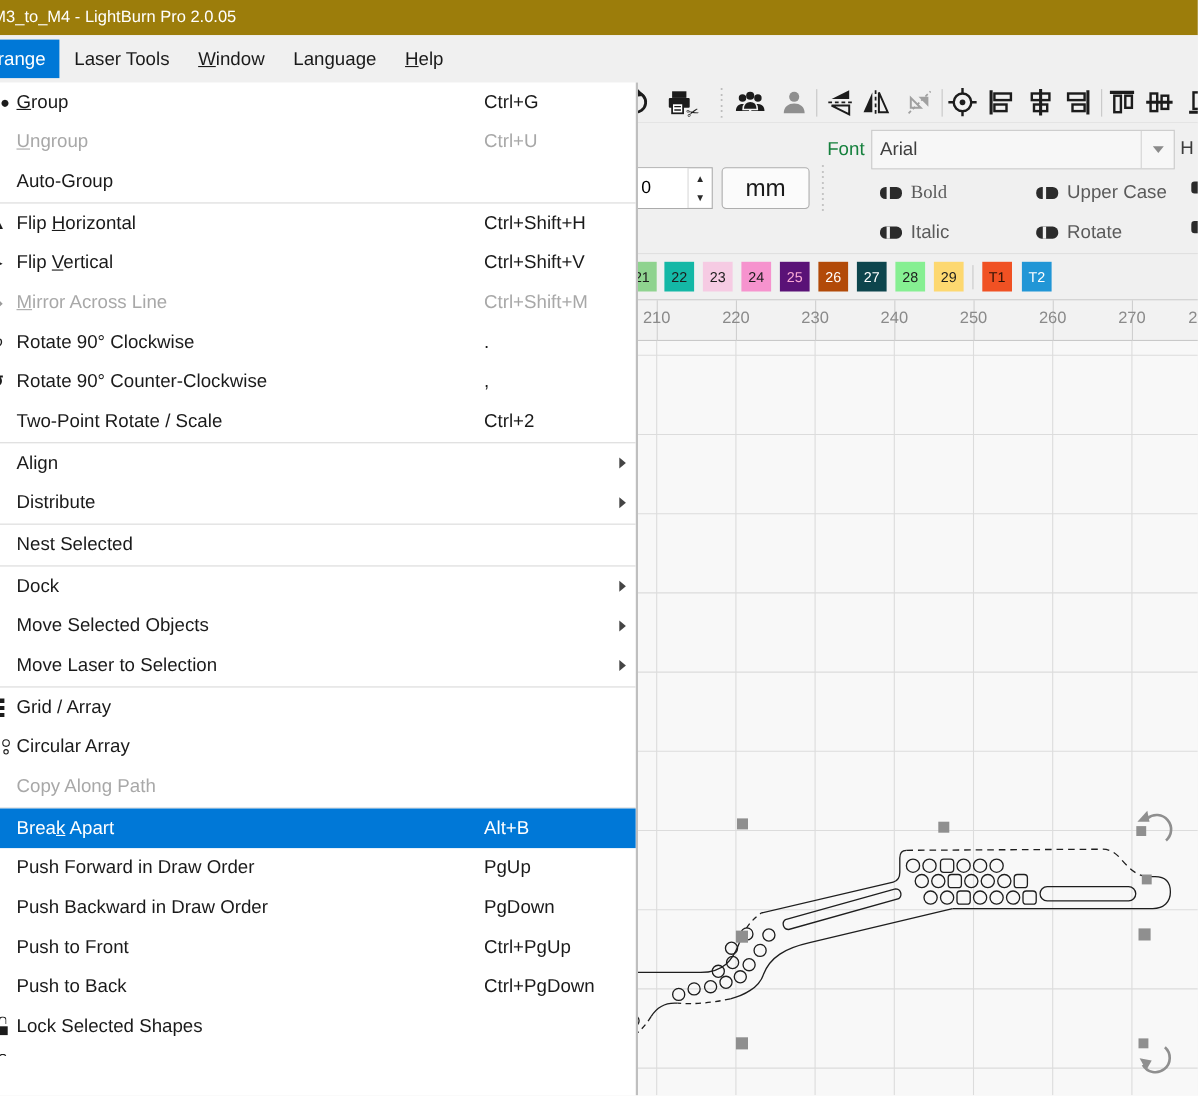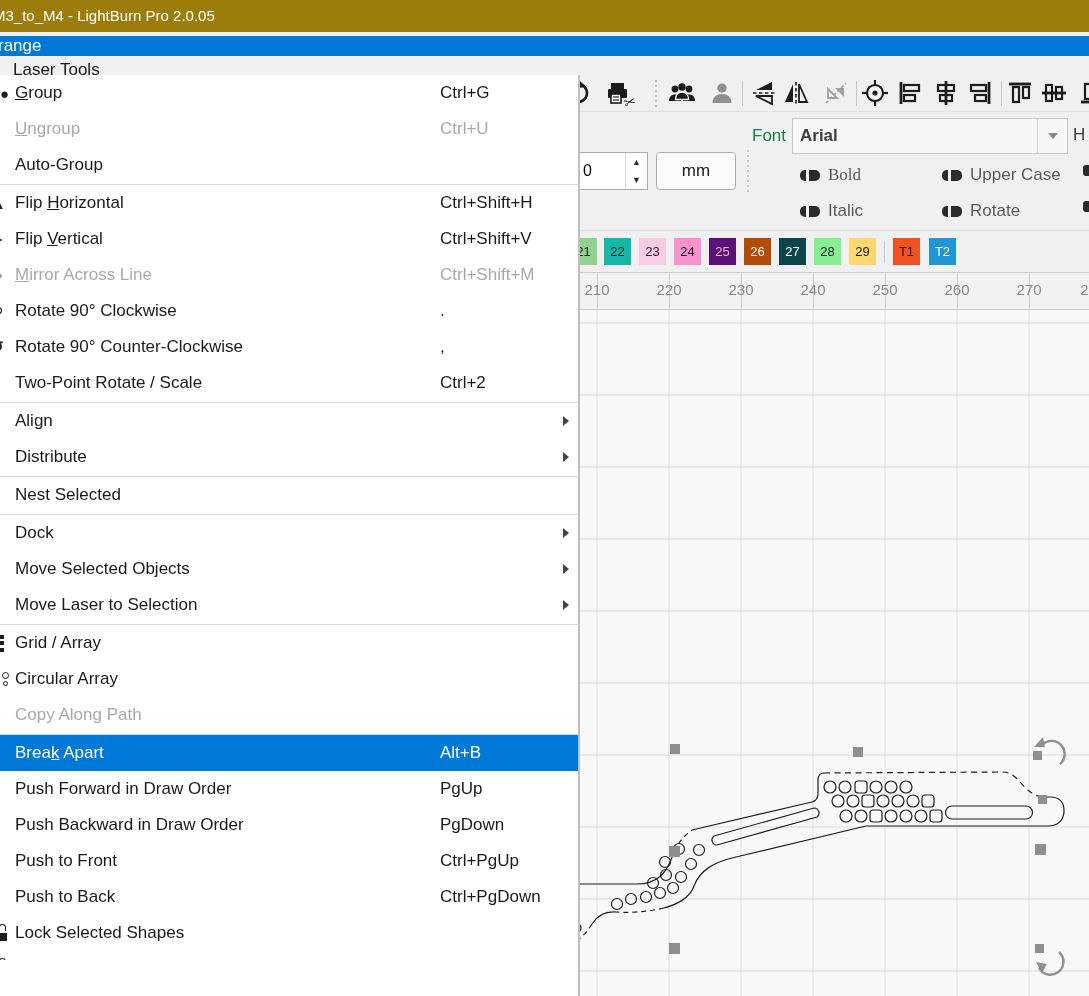--- a/index.html
+++ b/index.html
@@ -7,21 +7,21 @@
   body { font-family:"Liberation Sans", sans-serif; }
   #app { position:relative; width:1089px; height:996px; overflow:hidden; background:#f0f0f0; }
 
   
   .titlebar { position:absolute; left:0; top:0; width:1089px; height:32px; background:#9c7d0b; color:#fff;
               font-size:15px; line-height:32px; white-space:nowrap; }
   .titlebar .ttext { margin-left:-7px; }
 
   
   .menubar { position:absolute; left:0; top:32px; width:1089px; height:43px; background:#f0f0f0;
-             display:flex; align-items:stretch; font-size:17px; color:#1a1a1a;flex-direction:column; }
+             display:flex; align-items:stretch; font-size:17px; color:#1a1a1a; }
   .mb-item { padding:0 13px; display:flex; align-items:center; margin-top:4px; height:35px; }
   .mb-item.hl { background:#0078d7; color:#fff; margin-left:-16px; padding-left:14px; }
 
   
   .toolbar { position:absolute; left:0; top:75px; width:1089px; height:37px; background:#f0f0f0;
              border-bottom:1px solid #e3e3e3; }
   .tbi { position:absolute; top:4px; width:28px; height:28px; display:flex; align-items:center; justify-content:center; }
   .tbi svg { display:block; }
   .tb-sep { position:absolute; top:6px; width:1px; height:25px; background:#c6c6c6; }
   .tb-dots { position:absolute; top:5px; width:6px; height:27px;
@@ -29,27 +29,27 @@
              border-left:2px solid #f0f0f0; border-right:2px solid #f0f0f0; }
   .scx { position:absolute; right:-4px; bottom:-3px; font-size:14px; color:#1c1c1c; transform:rotate(-15deg); }
 
   
   .controls { position:absolute; left:0; top:112px; width:1089px; height:118px; background:#f0f0f0; }
   .spinbox { position:absolute; left:577px; top:40px; width:71px; height:38px; background:#fff; border:1px solid #ababab; display:flex; }
   .spin-val { flex:1; border:0; outline:0; font:16px "Liberation Sans",sans-serif; padding-left:5px; background:#fff; width:40px; }
   .spin-btns { width:22px; border-left:1px solid #d9d9d9; display:flex; flex-direction:column; }
   .spin-btns span { flex:1; display:flex; align-items:center; justify-content:center; font-size:9px; color:#2b2b2b; }
   .mm-btn { position:absolute; left:656px; top:40px; width:80px; height:38px; background:#fbfbfb; border:1px solid #aeaeae;
-            border-radius:4px; font-size:17px; color:#1a1a1a; display:flex; align-items:center; justify-content:center; }
+            border-radius:4px; font-size:22px; color:#1a1a1a; display:flex; align-items:center; justify-content:center; }
   .c-dots { position:absolute; left:745px; top:38px; width:6px; height:42px;
             background:repeating-linear-gradient(to bottom,#c4c4c4 0 2px, transparent 2px 5px);
             border-left:2px solid #f0f0f0; border-right:2px solid #f0f0f0; }
   .font-label { position:absolute; left:752px; top:14px; font-size:17px; color:#15803d; }
   .font-combo { position:absolute; left:792px; top:6px; width:276px; height:36px; background:#f7f7f7;
-                border:1px solid #c9c9c9; display:flex; align-items:center;font-weight:bold; }
+                border:1px solid #c9c9c9; display:flex; align-items:center; }
   .font-combo .fval { flex:1; padding-left:7px; font-size:17px; color:#3f3f3f; }
   .font-combo .farrow { width:30px; height:100%; border-left:1px solid #d4d4d4; display:flex; align-items:center; justify-content:center; }
   .tri-down { width:0; height:0; border-left:5px solid transparent; border-right:5px solid transparent; border-top:6px solid #8a8a8a; }
   .h-partial { position:absolute; left:1073px; top:13px; font-size:17px; color:#3c3c3c; }
   .tog { width:20px; height:11px; background:#2b2b2b; border-radius:5px; position:relative; flex:0 0 auto; }
   .tog::after { content:""; position:absolute; left:6px; top:0; width:3px; height:11px; background:#f0f0f0; }
   .tog-row { position:absolute; display:flex; align-items:center; gap:8px; font-size:17px; color:#5a5a5a; }
   .tog-part { position:absolute; width:6px; height:11px; background:#2b2b2b; border-radius:3px 0 0 3px; left:1083px; }
 
   

